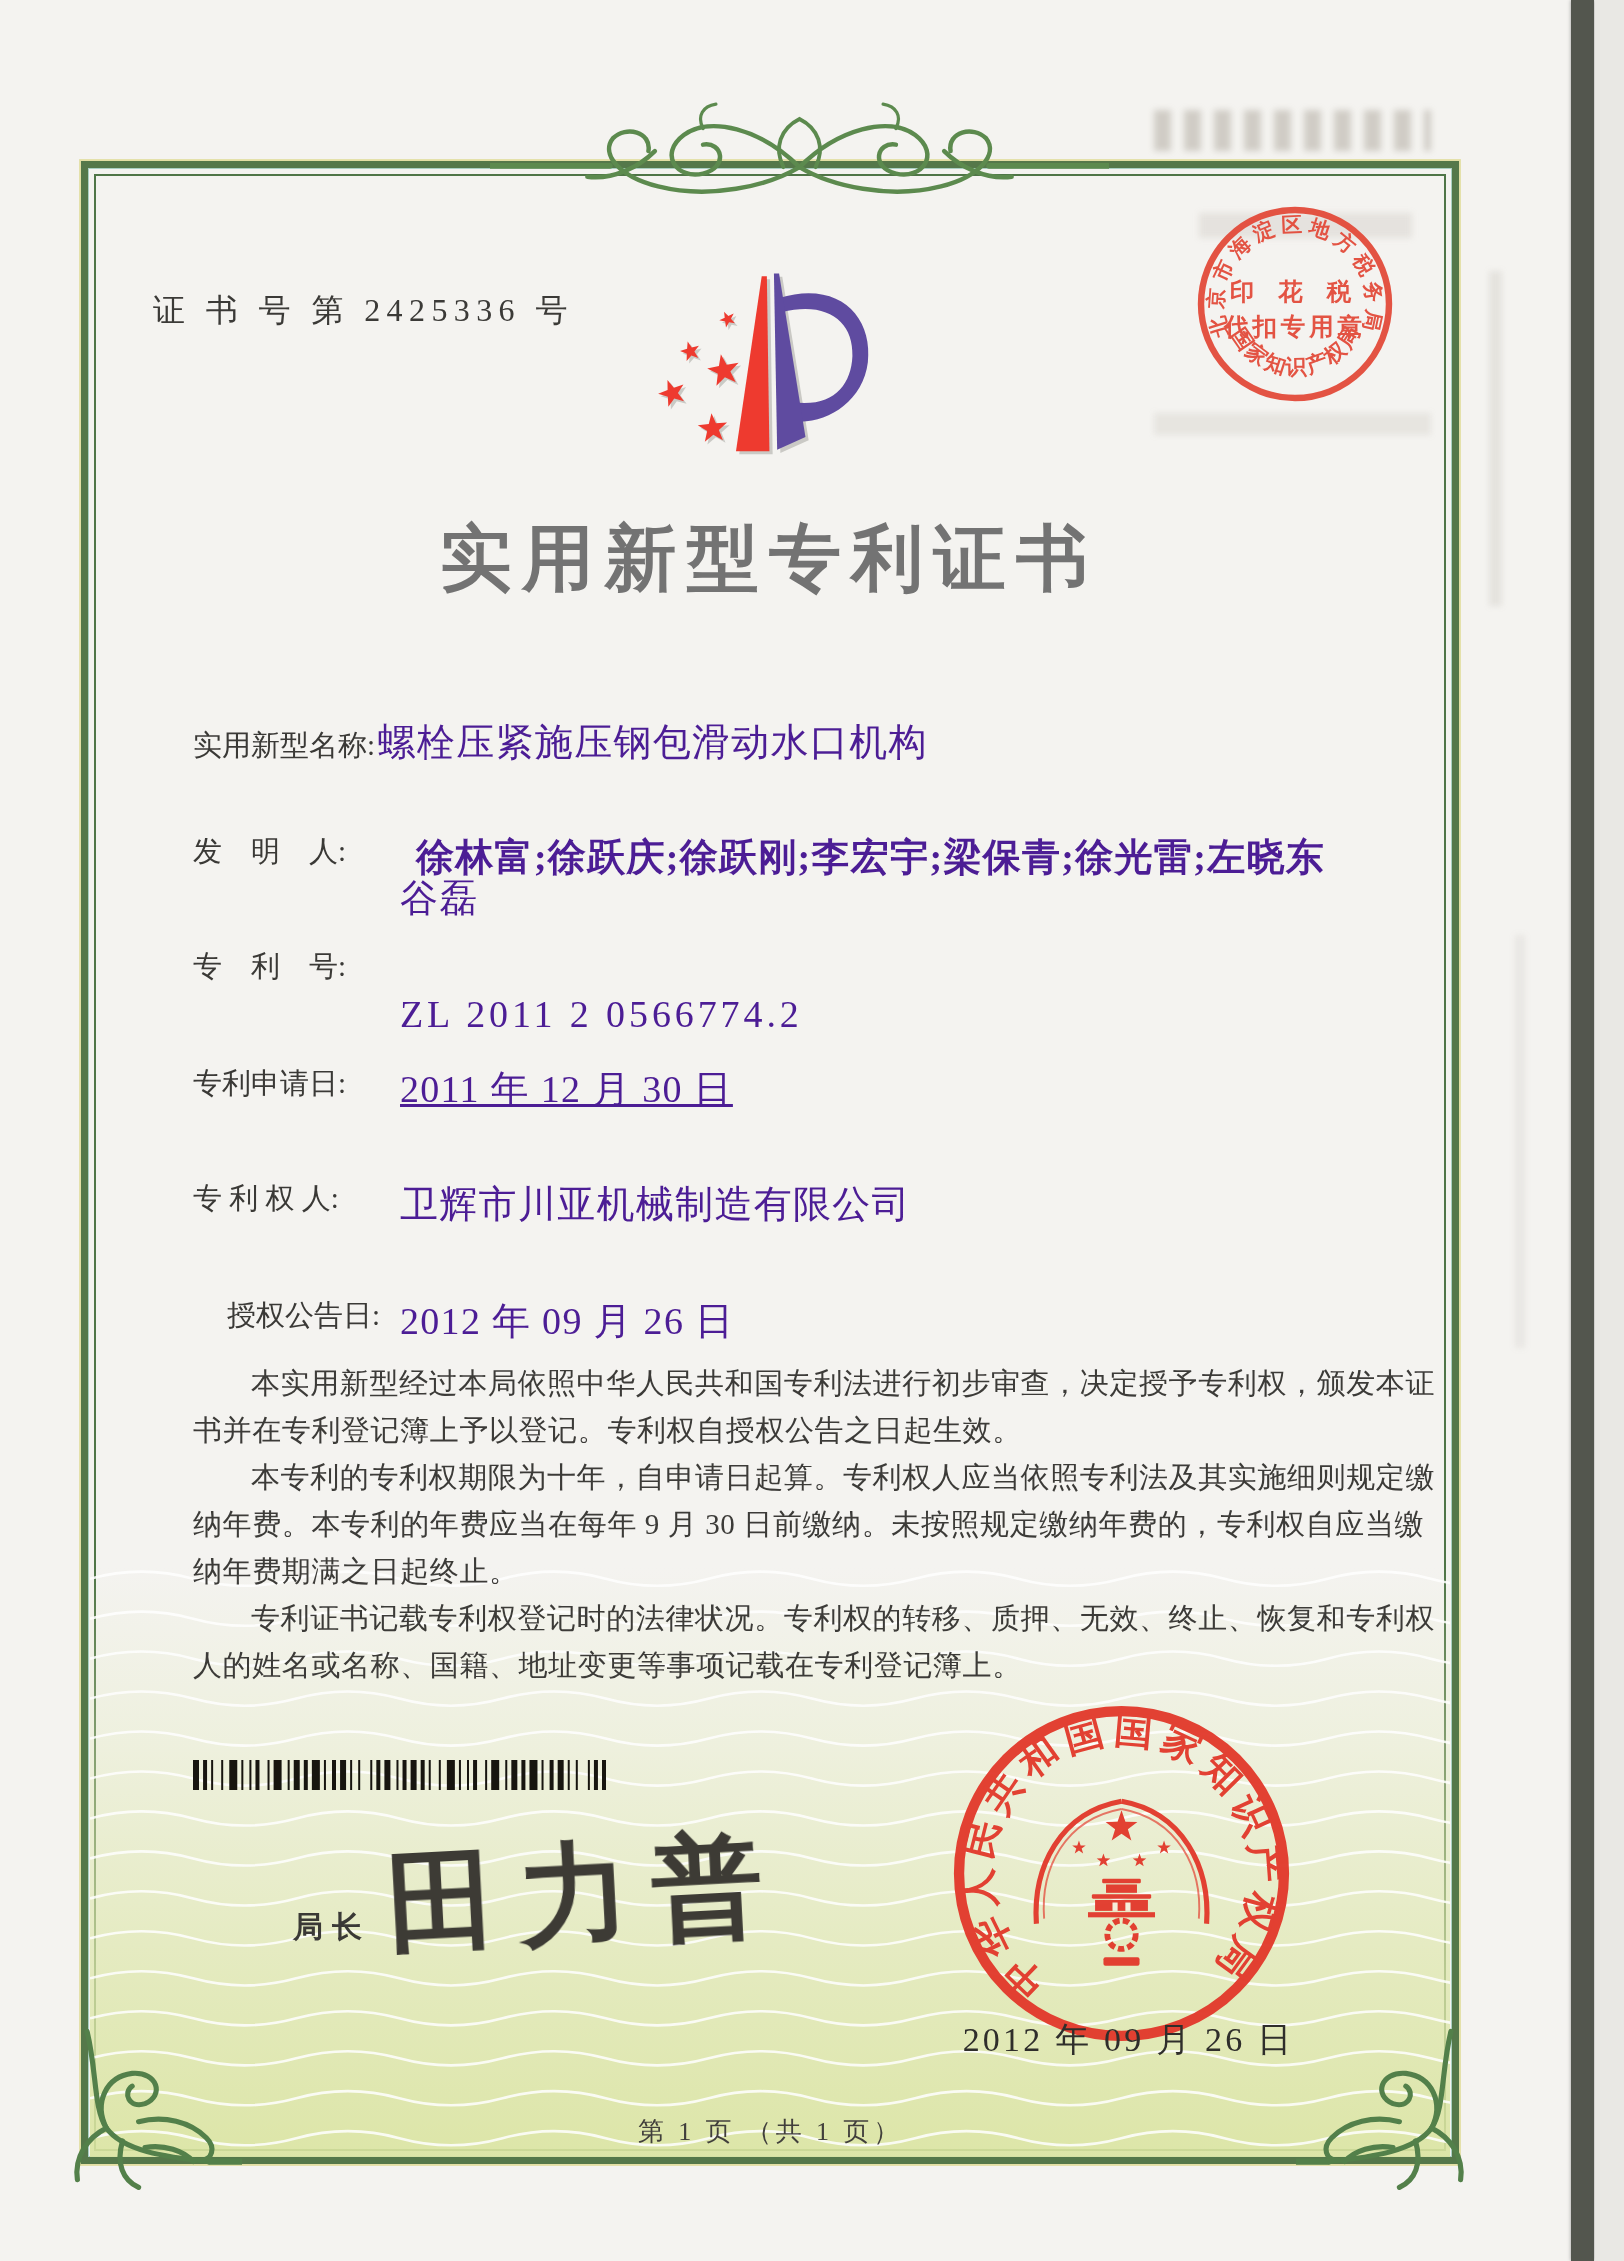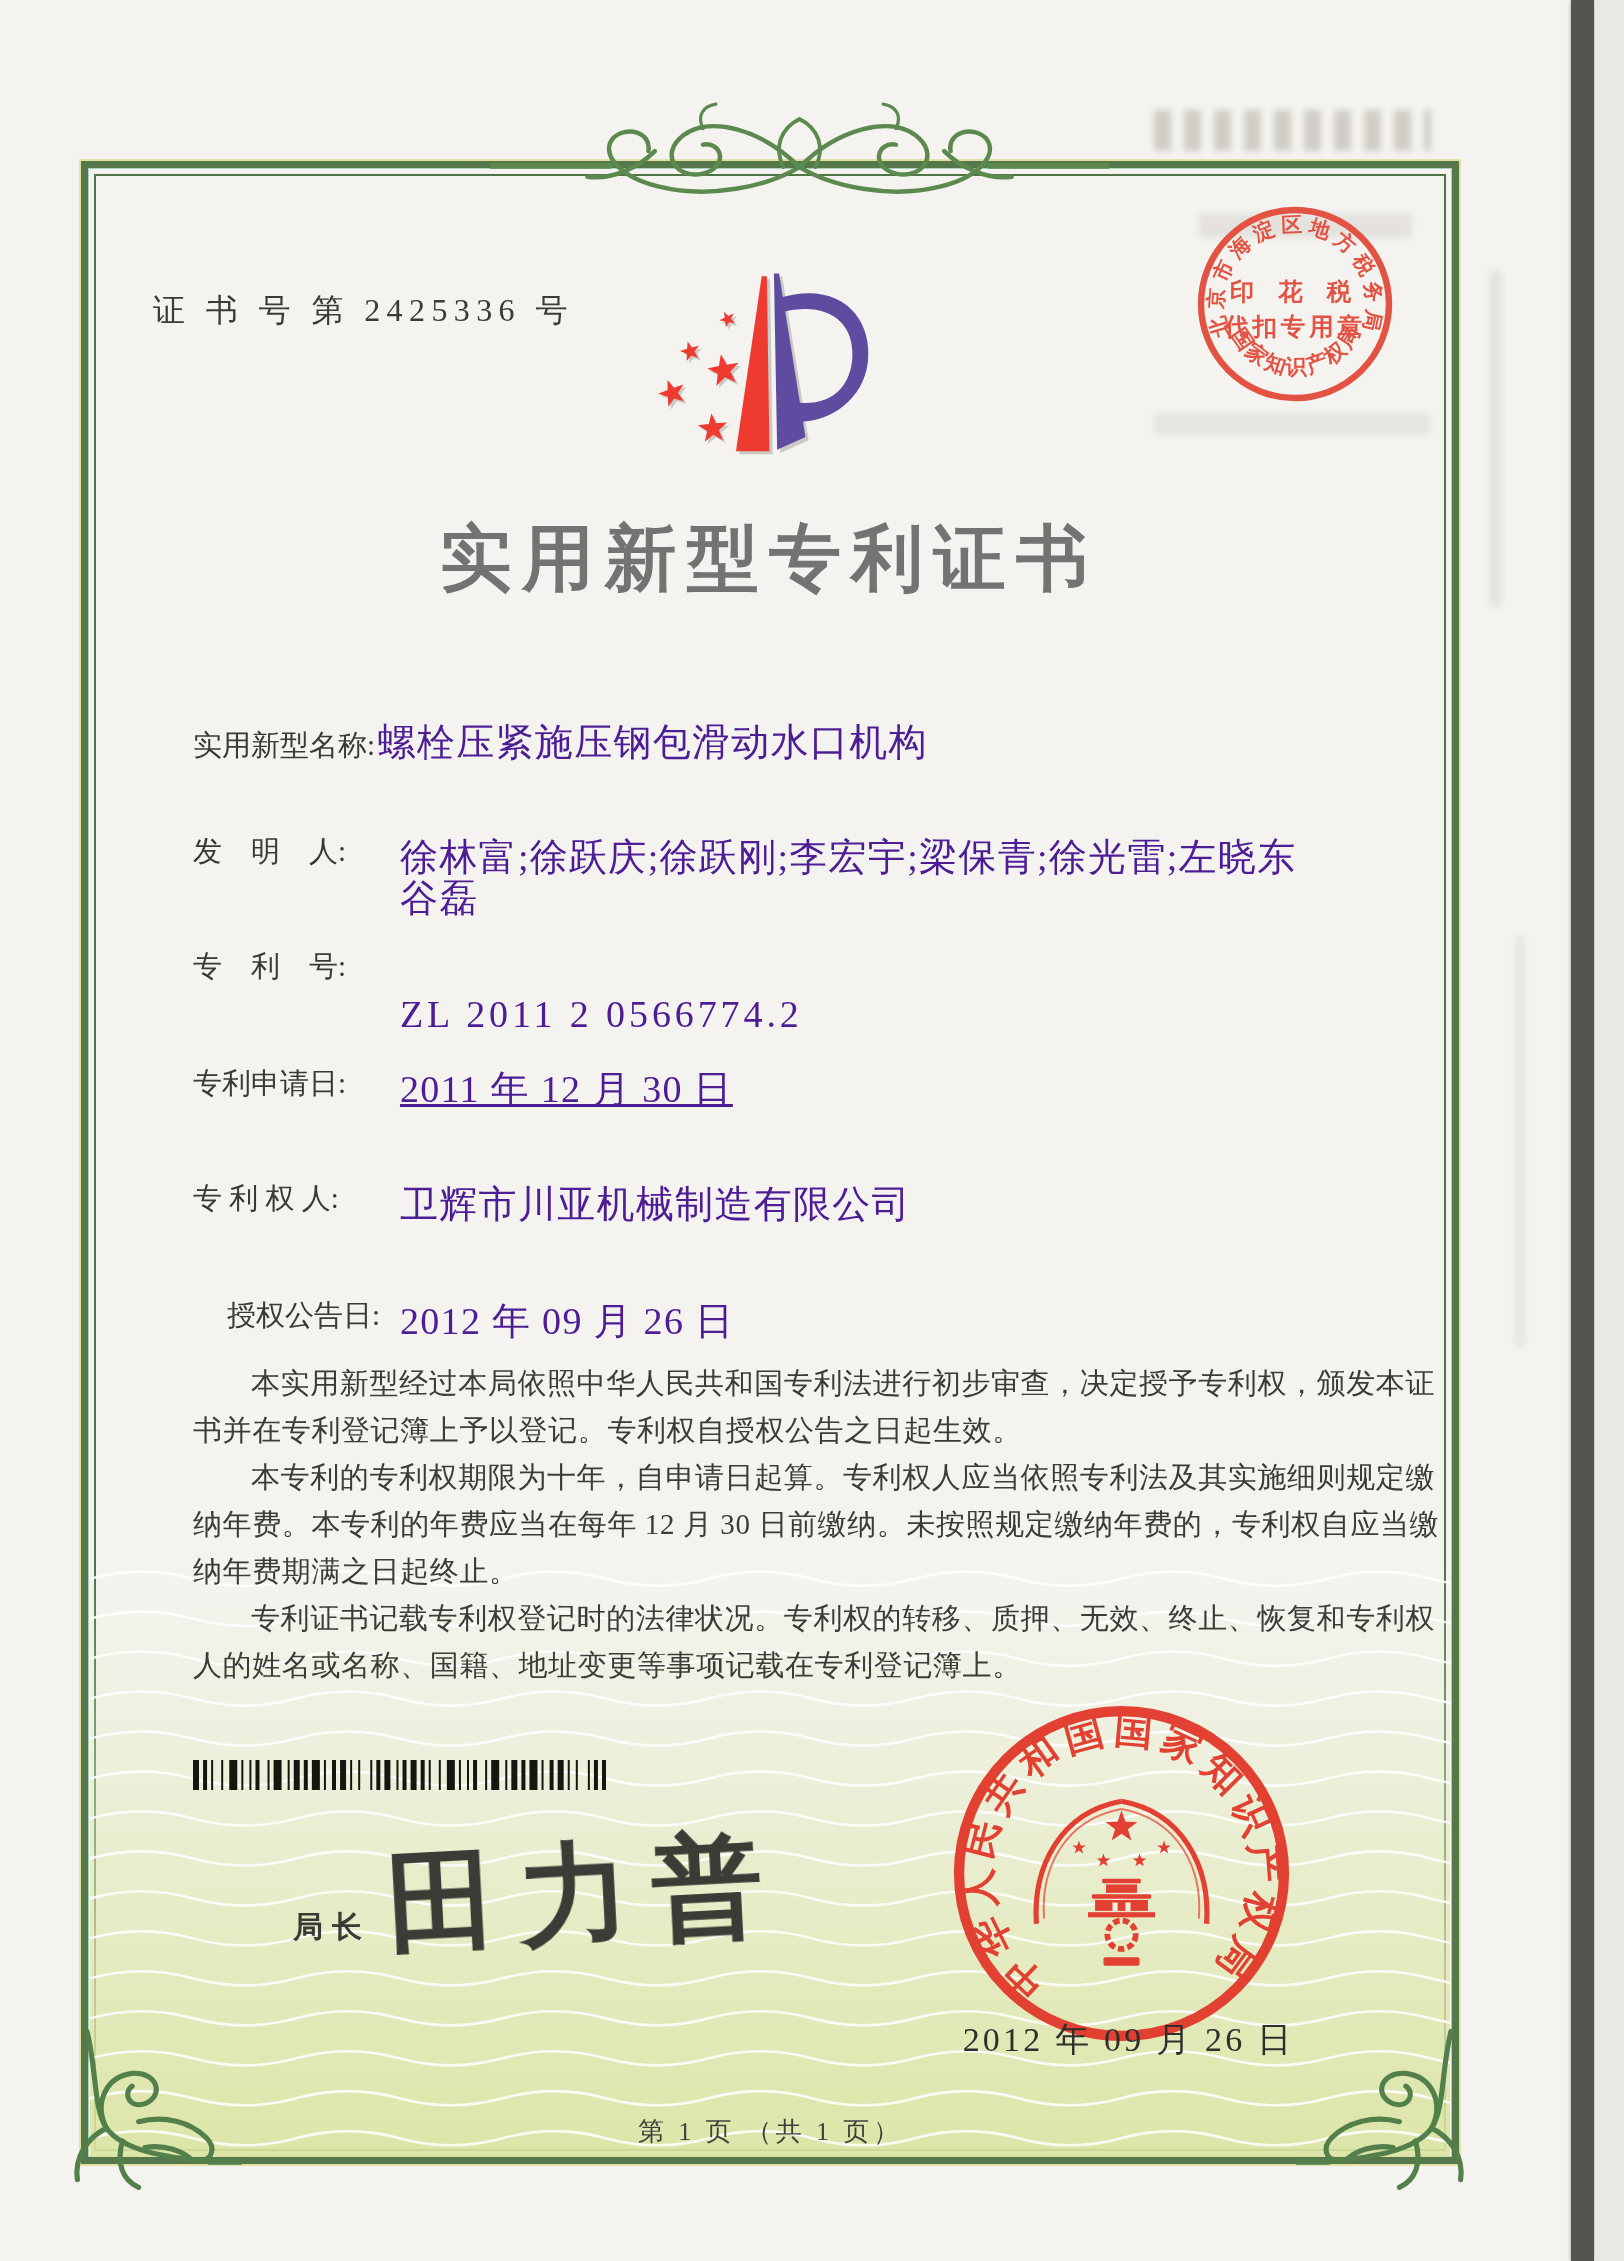--- a/index.html
+++ b/index.html
@@ -172,38 +172,38 @@
 </svg>
 
 <div class="abs text title">实用新型专利证书</div>
 
 <div class="abs text" style="left:193px;top:717px;">
   <span class="fld-label">实用新型名称:</span>
   <span class="fld-value">螺栓压紧施压钢包滑动水口机构</span>
 </div>
 
 <div class="abs text fld-label" style="left:193px;top:832px;">发　明　人:</div>
-<div class="abs text fld-value" style="left:400px;top:832px;">徐林富;徐跃庆;徐跃刚;李宏宇;梁保青;徐光雷;左晓东</div>
+<div class="abs text fld-value" style="left:416px;top:832px;font-weight:bold;">徐林富;徐跃庆;徐跃刚;李宏宇;梁保青;徐光雷;左晓东</div>
 <div class="abs text fld-value" style="left:400px;top:873px;">谷磊</div>
 
 <div class="abs text fld-label" style="left:193px;top:947px;">专　利　号:</div>
 <div class="abs text fld-value" style="left:400px;top:947px;letter-spacing:3.9px;margin-top:45px;">ZL 2011 2 0566774.2</div>
 
 <div class="abs text fld-label" style="left:193px;top:1064px;">专利申请日:</div>
 <div class="abs text fld-value" style="left:400px;top:1064px;text-decoration:underline;">2011 年 12 月 30 日</div>
 
 <div class="abs text fld-label" style="left:193px;top:1179px;">专 利 权 人:</div>
 <div class="abs text fld-value" style="left:400px;top:1179px;">卫辉市川亚机械制造有限公司</div>
 
 <div class="abs text fld-label" style="left:193px;top:1296px;margin-left:34px;">授权公告日:</div>
 <div class="abs text fld-value" style="left:400px;top:1296px;">2012 年 09 月 26 日</div>
 
 <div class="abs body-text">
   <p>本实用新型经过本局依照中华人民共和国专利法进行初步审查，决定授予专利权，颁发本证书并在专利登记簿上予以登记。专利权自授权公告之日起生效。</p>
-  <p>本专利的专利权期限为十年，自申请日起算。专利权人应当依照专利法及其实施细则规定缴纳年费。本专利的年费应当在每年 12 月 30 日前缴纳。未按照规定缴纳年费的，专利权自应当缴纳年费期满之日起终止。</p>
+  <p>本专利的专利权期限为十年，自申请日起算。专利权人应当依照专利法及其实施细则规定缴纳年费。本专利的年费应当在每年 9 月 30 日前缴纳。未按照规定缴纳年费的，专利权自应当缴纳年费期满之日起终止。</p>
   <p>专利证书记载专利权登记时的法律状况。专利权的转移、质押、无效、终止、恢复和专利权人的姓名或名称、国籍、地址变更等事项记载在专利登记簿上。</p>
 </div>
 
 <svg class="abs barcode" id="barcode" viewBox="0 0 640 47" preserveAspectRatio="none">
     <rect x="0.0" y="0" width="9.3" height="47" fill="#17150f"></rect>
     <rect x="15.6" y="0" width="6.2" height="47" fill="#17150f"></rect>
     <rect x="28.1" y="0" width="3.1" height="47" fill="#17150f"></rect>
     <rect x="43.7" y="0" width="3.1" height="47" fill="#17150f"></rect>
     <rect x="56.2" y="0" width="12.4" height="47" fill="#17150f"></rect>
     <rect x="74.9" y="0" width="3.1" height="47" fill="#17150f"></rect>

